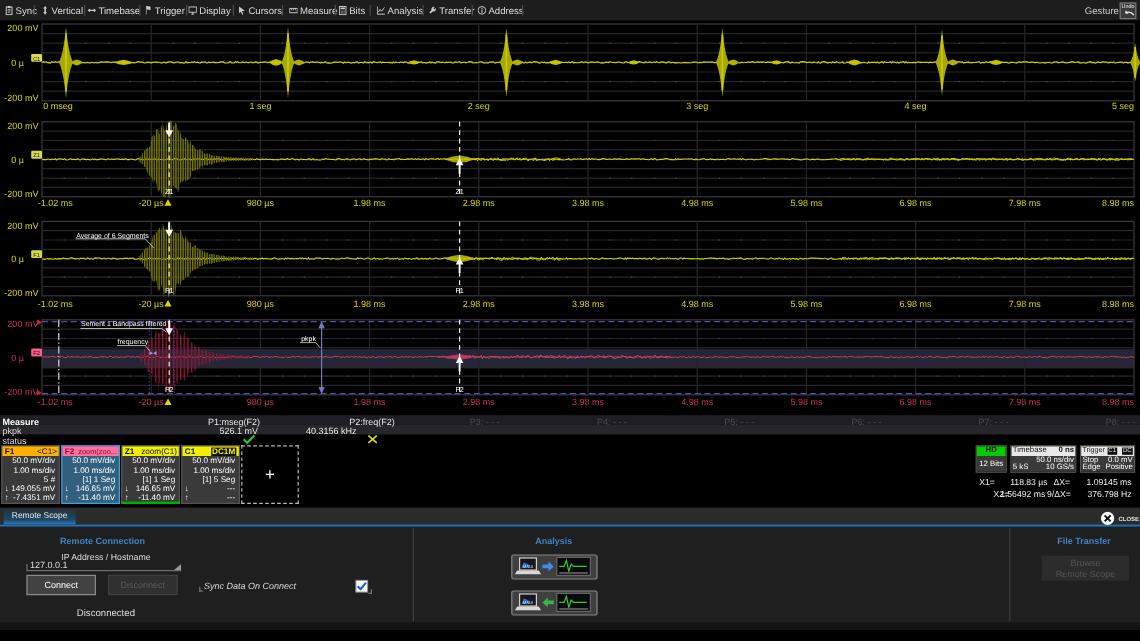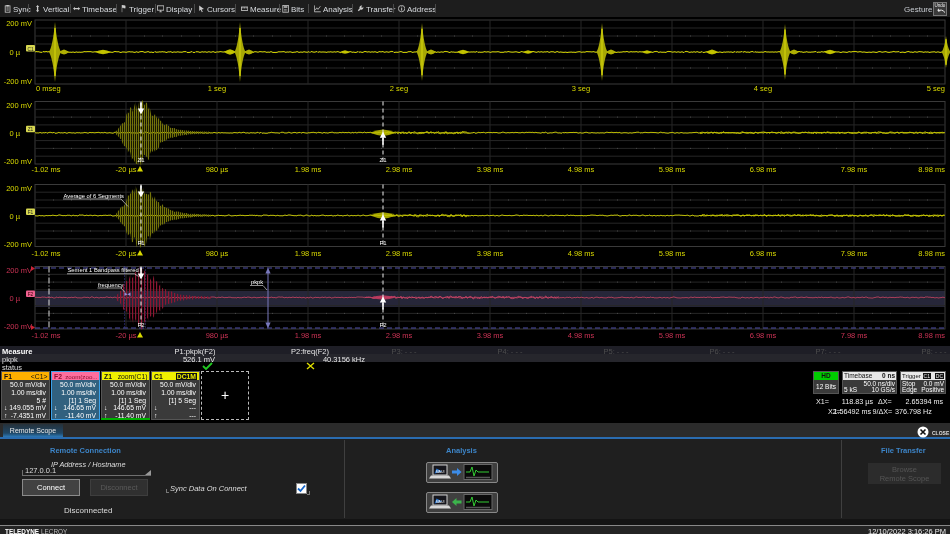--- a/index.html
+++ b/index.html
@@ -329,30 +329,30 @@
 <text x="854" y="337.5" font-size="7.5" fill="#cc3355" text-anchor="middle">7.98 ms</text>
 <text x="945" y="337.5" font-size="7.5" fill="#cc3355" text-anchor="end">8.98 ms</text>
 <path d="M 140 332.0 l 3 5.5 h -6 Z" fill="#d8d800"></path>
 </svg>
 <div class="abs" style="left:0;top:346px;width:950px;height:24px;font-size:7.5px">
 <div class="abs" style="left:0;top:0;width:950px;height:8px;background:#1e1e26"></div>
 <div class="abs" style="left:0;top:8px;width:950px;height:8px;background:#26262c"></div>
 <div class="abs" style="left:2px;top:0.5px;color:#fff;font-weight:bold">Measure</div>
 <div class="abs" style="left:2px;top:8.5px;color:#ddd">pkpk</div>
 <div class="abs" style="left:2px;top:16.5px;color:#ddd">status</div>
-<div class="abs" style="left:140px;top:0.5px;width:110px;text-align:center;color:#e8e8e8">P1:pkpk(F2)</div>
+<div class="abs" style="left:140px;top:0.5px;width:110px;text-align:center;color:#e8e8e8">P1:mseg(F2)</div>
 <div class="abs" style="left:255px;top:0.5px;width:110px;text-align:center;color:#e8e8e8">P2:freq(F2)</div>
 <div class="abs" style="left:349px;top:0.5px;width:110px;text-align:center;color:#4d4d4d">P3: - - -</div>
 <div class="abs" style="left:455px;top:0.5px;width:110px;text-align:center;color:#4d4d4d">P4: - - -</div>
 <div class="abs" style="left:561px;top:0.5px;width:110px;text-align:center;color:#4d4d4d">P5: - - -</div>
 <div class="abs" style="left:667px;top:0.5px;width:110px;text-align:center;color:#4d4d4d">P6: - - -</div>
 <div class="abs" style="left:773px;top:0.5px;width:110px;text-align:center;color:#4d4d4d">P7: - - -</div>
 <div class="abs" style="left:879px;top:0.5px;width:110px;text-align:center;color:#4d4d4d">P8: - - -</div>
 <div class="abs" style="left:144px;top:8.5px;width:110px;text-align:center;color:#e8e8e8">526.1 mV</div>
-<div class="abs" style="left:255px;top:8.5px;width:110px;text-align:right;color:#e8e8e8">40.3156 kHz</div>
+<div class="abs" style="left:255px;top:8.5px;width:110px;text-align:left;color:#e8e8e8">40.3156 kHz</div>
 <svg class="abs" style="left:202px;top:16px" width="12" height="8">
         <path d="M1 4 L4 7 L10 1" stroke="#2c2" stroke-width="1.8" fill="none"></path>
       </svg>
 <svg class="abs" style="left:306px;top:16px" width="10" height="8">
         <path d="M1 1 L8 7 M8 1 L1 7" stroke="#dd0" stroke-width="1.4" fill="none"></path>
       </svg>
 </div>
 <div class="abs" style="left:1px;top:371px;width:49px;height:49px;background:#3a3a3a;border:1px solid #555;font-size:6.8px;color:#fff">
 <div style="height:8px;background:#ffb000;color:#111;position:relative">
         <span style="position:absolute;left:2px;top:0.5px;font-weight:bold">F1</span>
@@ -433,42 +433,42 @@
         <span style="position:absolute;right:1px;top:0.5px">0.0 mV</span>
         <span style="position:absolute;left:1px;top:7px">Edge</span>
         <span style="position:absolute;right:1px;top:7px">Positive</span>
       </div>
     </div>
 <div class="abs" style="left:813px;top:397px;width:133px;font-size:7.2px;color:#eee">
       <div style="position:relative;height:10px">
         <span style="position:absolute;left:3px">X1=</span>
         <span style="position:absolute;left:16px;width:44px;text-align:right">118.83 µs</span>
         <span style="position:absolute;left:65px">ΔX=</span>
-        <span style="position:absolute;left:82px;width:48px;text-align:right">2.65394 ms</span>
+        <span style="position:absolute;left:82px;width:48px;text-align:right">1.09145 ms</span>
       </div>
       <div style="position:relative;height:10px">
         <span style="position:absolute;left:15px">X2=</span>
         <span style="position:absolute;left:16px;width:42px;text-align:right">1.56492 ms</span>
         <span style="position:absolute;left:59.5px">9/ΔX=</span>
-        <span style="position:absolute;left:82px;width:48px;">376.798 Hz</span>
+        <span style="position:absolute;left:82px;width:48px;text-align:right">376.798 Hz</span>
       </div>
     </div>
 <div class="abs" style="left:0;top:423px;width:950px;height:14px;background:#2b2b2b"></div>
 <div class="abs" style="left:3px;top:424px;width:60px;height:13px;background:linear-gradient(180deg,#26313a 0%,#1f4766 70%,#2d7ab8 100%);color:#e8e8e8;font-size:7px;text-align:center;line-height:13px">Remote Scope</div>
 <div class="abs" style="left:0;top:437px;width:950px;height:2px;background:#2a6cb0"></div>
 <div class="abs" style="left:0;top:439px;width:950px;height:80px;background:#1f1f1f"></div>
 <div class="abs" style="left:344px;top:440px;width:1px;height:78px;background:#3f3f3f"></div>
 <div class="abs" style="left:841px;top:440px;width:1px;height:78px;background:#3f3f3f"></div>
 <svg class="abs" style="left:917px;top:426px" width="12" height="12">
       <circle cx="6" cy="6" r="5.5" fill="#fff"></circle>
       <path d="M3.5 3.5 L8.5 8.5 M8.5 3.5 L3.5 8.5" stroke="#111" stroke-width="1.6"></path>
     </svg>
 <span class="abs" style="left:932px;top:429.5px;font-size:5px;color:#ddd;font-weight:bold">CLOSE</span>
 <div class="abs" style="left:50px;top:446px;font-size:7.5px;color:#3d85c8;font-weight:bold">Remote Connection</div>
-<div class="abs" style="left:51px;top:459.5px;font-size:7.3px;color:#ddd;font-style:italic">IP Address / Hostname</div>
+<div class="abs" style="left:51px;top:459.5px;font-size:7.3px;color:#ddd;">IP Address / Hostname</div>
 <div class="abs" style="left:22px;top:466px;width:129px;height:9px;color:#ddd;font-size:7.5px;padding-left:3px">127.0.0.1</div>
 <div class="abs" style="left:22px;top:474.5px;width:129px;height:1px;background:#6f6f6f"></div>
 <div class="abs" style="left:22px;top:470px;width:1px;height:5px;background:#6f6f6f"></div>
 <svg class="abs" style="left:145px;top:469.5px" width="6" height="5">
       <path d="M6 0 L6 5 L0 5 Z" fill="#999"></path>
     </svg>
 <div class="abs" style="left:22px;top:478.5px;width:58px;height:17.5px;background:#424242;border:1px solid #8a8a8a;color:#fff;font-size:7.5px;text-align:center;line-height:16px">Connect</div>
 <div class="abs" style="left:90px;top:478.5px;width:58px;height:17.5px;background:#303030;border:1px solid #3e3e3e;color:#5a5a5a;font-size:7.5px;text-align:center;line-height:16px">Disconnect</div>
 <div class="abs" style="left:170px;top:484px;font-size:7.5px;color:#ddd;font-style:italic">Sync Data On Connect</div>
 <svg class="abs" style="left:296px;top:483px" width="11" height="11">
@@ -501,17 +501,12 @@
         <g transform="translate(25,4)">
           <path d="M9.5 3.5 h-5 v-2.5 l-4.5 4 l4.5 4 v-2.5 h5 Z" fill="#3cb44c"></path>
         </g>
         <rect x="37" y="1.5" width="28" height="15" fill="#0a0a0a" stroke="#666"></rect>
         <polyline points="39,9 43,9 45,4 47,13 49,7 51,9 62,9" fill="none" stroke="#3c3" stroke-width="1"></polyline>
         <path d="M39 14.5 h24" stroke="#555" stroke-width="1.5"></path>
       </svg></div>
 <div class="abs" style="left:881px;top:446px;font-size:7.5px;color:#3d85c8;font-weight:bold">File Transfer</div>
 <div class="abs" style="left:868px;top:463px;width:73px;height:21px;background:#2c2c2c;color:#555;font-size:7.5px;text-align:center;padding-top:2px">Browse<br>Remote Scope</div>
 <div class="abs" style="left:0;top:519px;width:950px;height:6px;background:#141414"></div>
-<div class="abs" style="left:0;top:525px;width:950px;height:9px;background:#242424;border-top:1px solid #888">
-      <span style="position:absolute;left:5px;top:1.5px;font-size:6.4px;color:#fff;font-weight:bold">TELEDYNE</span>
-      <span style="position:absolute;left:41px;top:1.5px;font-size:6.4px;color:#bbb">LECROY</span>
-      <span style="position:absolute;right:4px;top:0.5px;font-size:7.5px;color:#eee">12/10/2022 3:16:26 PM</span>
-    </div>
 </div>
 </body></html>

